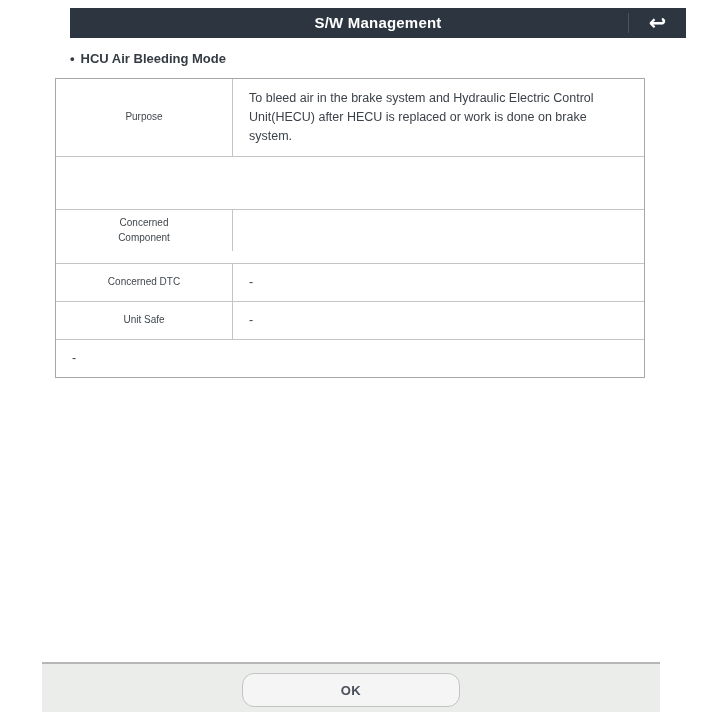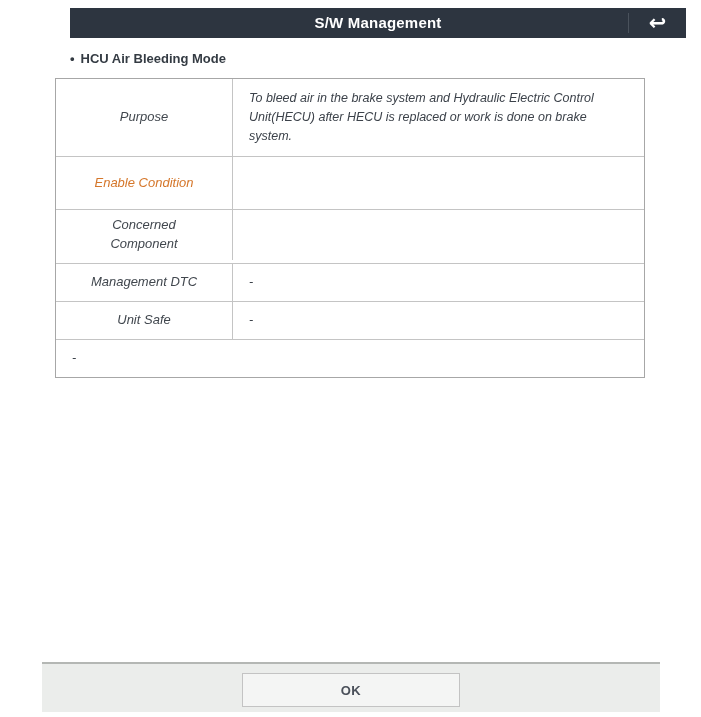--- a/index.html
+++ b/index.html
@@ -80,37 +80,35 @@
   .trow:first-child { border-top: none; }
   .tlabel {
     width: 177px;
     box-sizing: border-box;
     border-right: 1px solid #c4c4c4;
     display: flex;
     align-items: center;
     justify-content: center;
     text-align: center;
     padding: 6px 10px;
-    font-size: 13px;
+    font-size: 10px;
     color: #41474e;
     white-space: pre-line;
     line-height: 1.45;
-    font-style: italic;
   }
   .tvalue {
     flex: 1;
     box-sizing: border-box;
     display: flex;
     align-items: center;
     padding: 8px 16px 8px 16px;
     font-size: 12.5px;
     color: #3c424a;
     line-height: 1.5;
     white-space: pre-line;
-    font-style: italic;
   }
   .r1 { min-height: 77px; }
   .r2 { min-height: 52px; }
   .r3 { min-height: 53px; flex-direction: column; }
   .r4, .r5, .r6 { min-height: 37px; }
   .row-orange .tlabel, .row-orange .tvalue { color: #d5772b; }
 
   
   .footer {
     position: absolute;
@@ -120,21 +118,21 @@
     background: #ebedeb;
     border-top: 2px solid #b4b7b4;
     display: flex;
     justify-content: center;
   }
   .ok-btn {
     margin-top: 9px;
     width: 218px; height: 34px;
     background: #f4f5f4;
     border: 1px solid #c3c3c3;
-    border-radius: 0;
+    border-radius: 12px;
     font-family: "Liberation Sans", "DejaVu Sans", sans-serif;
     font-size: 13px;
     font-weight: bold;
     color: #4a505a;
     letter-spacing: 0.5px;
     cursor: pointer;
   }
 </style>
 </head>
 <body>
@@ -154,30 +152,29 @@
   </div>
 
   <div class="info-table">
 
     <div class="trow r1">
       <div class="tlabel">Purpose</div>
       <div class="tvalue">To bleed air in the brake system and Hydraulic Electric Control Unit(HECU) after HECU is replaced or work is done on brake system.</div>
     </div>
 
     <div class="trow r2 row-orange">
-      <div class="tlabel">Enable Condition</div>
     </div>
 
     <div class="trow r3">
       <div class="tlabel">Concerned
 Component</div>
     </div>
 
     <div class="trow r4">
-      <div class="tlabel">Management DTC</div>
+      <div class="tlabel">Concerned DTC</div>
       <div class="tvalue">-</div>
     </div>
 
     <div class="trow r5">
       <div class="tlabel">Unit Safe</div>
       <div class="tvalue">-</div>
     </div>
 
     <div class="trow r6">
       <div class="tvalue">-</div>

